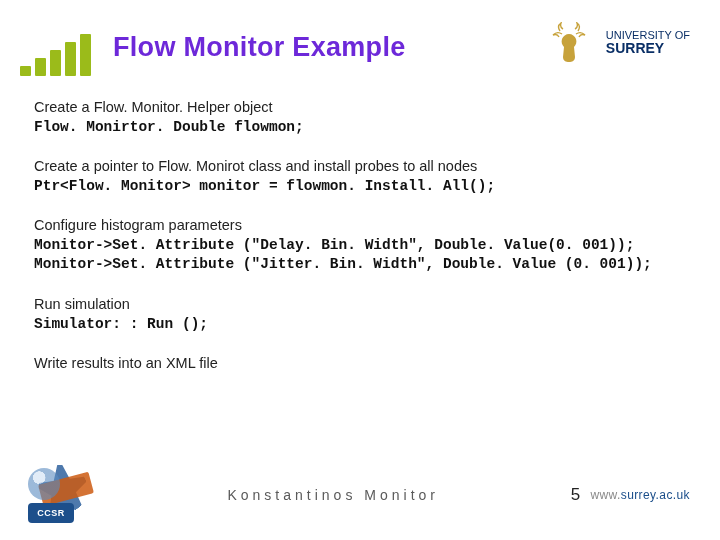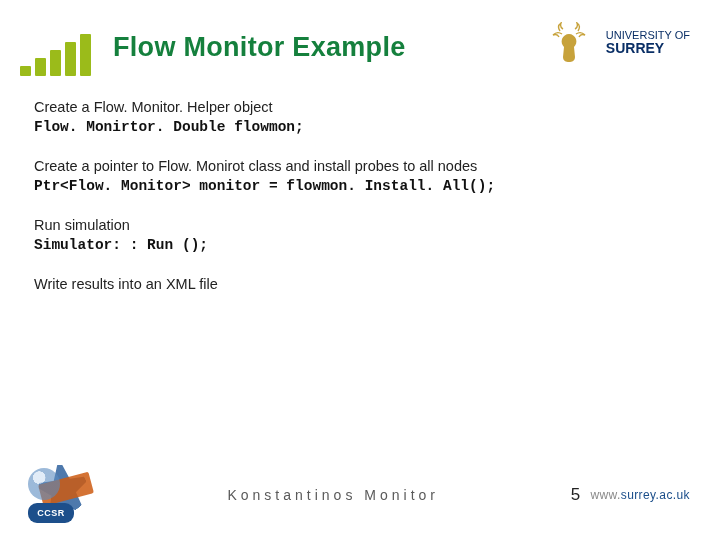--- a/index.html
+++ b/index.html
@@ -32,21 +32,21 @@
   .bars-logo span:nth-child(1){height:10px}
   .bars-logo span:nth-child(2){height:18px}
   .bars-logo span:nth-child(3){height:26px}
   .bars-logo span:nth-child(4){height:34px}
   .bars-logo span:nth-child(5){height:42px}
 
   .title {
     flex: 1;
     font-size: 27px;
     font-weight: 700;
-    color: #15803d;
+    color: #6d28d9;
     letter-spacing: .3px;
     padding-top: 10px;
   }
   .surrey-logo {
     display: flex;
     align-items: center;
     gap: 17px;
   }
   .surrey-logo .text {
     font-size: 14px;
@@ -101,21 +101,21 @@
   }
   .badge-box{
     position:absolute; left:0; bottom:3px;
     width:46px;height:20px;
     background:#1d4f8b;
     color:#fff;
     font-size:9px;
     font-weight:700;
     display:flex;align-items:center;justify-content:center;
     letter-spacing:.5px;
-    border-radius:9px;
+    border-radius:4px;
   }
   .globe{
     position:absolute;left:0;bottom:26px;
     width:32px;height:32px;border-radius:50%;
     background: radial-gradient(circle at 35% 30%, #cfe0f3 0 20%, #5a8bc0 21% 100%);
     opacity:.6;
   }
   .ribbon{
     position:absolute;left:12px;top:14px;width:52px;height:22px;
     background:#cc5a12;
@@ -178,20 +178,25 @@
   <div class="block">
     <div class="label">Create a Flow. Monitor. Helper object</div>
     <div class="code">Flow. Monirtor. Double flowmon;</div>
   </div>
 
   <div class="block">
     <div class="label">Create a pointer to Flow. Monirot class and install probes to all nodes</div>
     <div class="code">Ptr&lt;Flow. Monitor&gt; monitor = flowmon. Install. All();</div>
   </div>
 
+  <div class="block">
+    <div class="label">Configure histogram parameters</div>
+    <div class="code">Monitor-&gt;Set. Attribute ("Delay. Bin. Width", Double. Value(0. 001));</div>
+    <div class="code">Monitor-&gt;Set. Attribute ("Jitter. Bin. Width", Double. Value (0. 001));</div>
+  </div>
 
   <div class="block">
     <div class="label">Run simulation</div>
     <div class="code">Simulator: : Run ();</div>
   </div>
 
   <div class="block">
     <div class="label">Write results into an XML file</div>
   </div>
 

